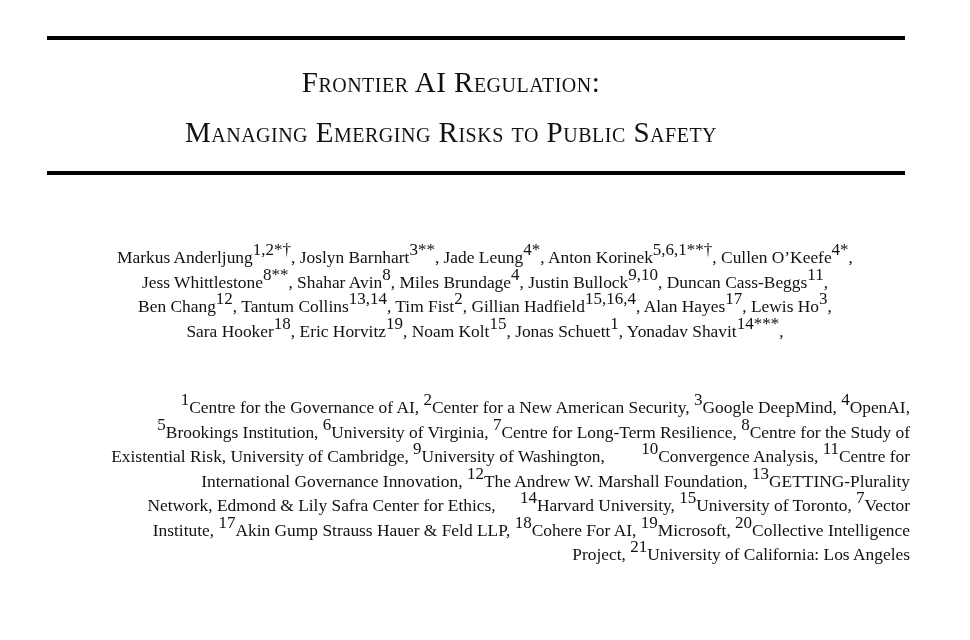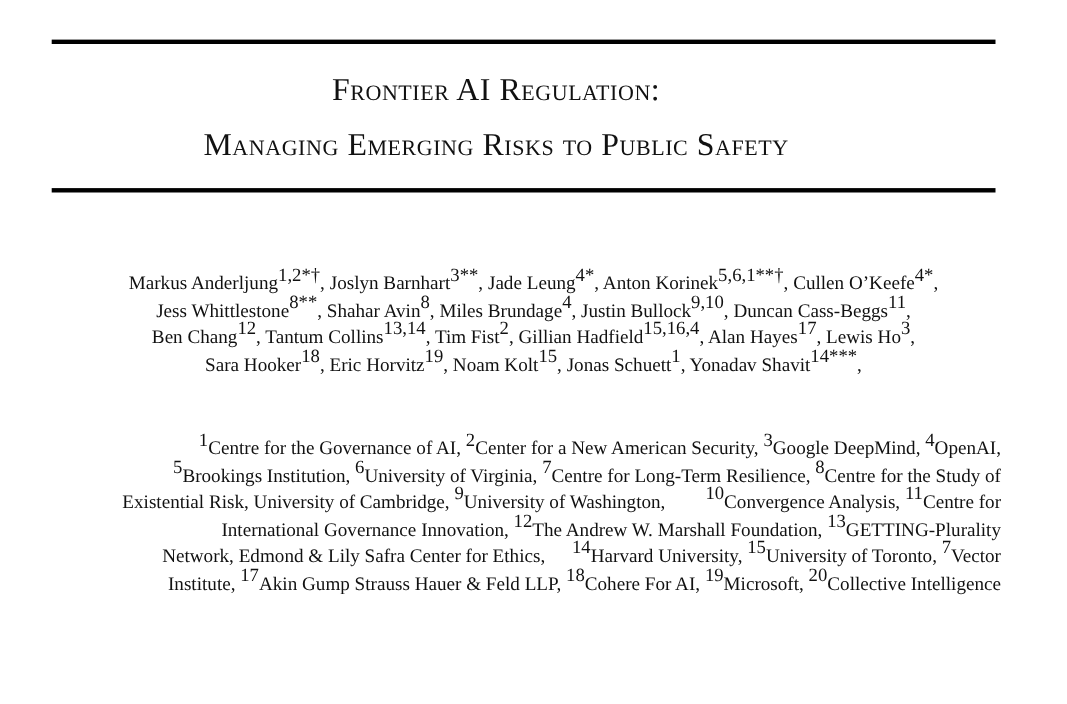--- a/index.html
+++ b/index.html
@@ -33,13 +33,14 @@
     <span class="line"><span><span>Ben Chang</span><sup>12</sup><span style="white-space: pre;">, </span></span><span><span>Tantum Collins</span><sup>13,14</sup><span style="white-space: pre;">, </span></span><span><span>Tim Fist</span><sup>2</sup><span style="white-space: pre;">, </span></span><span><span>Gillian Hadfield</span><sup>15,16,4</sup><span style="white-space: pre;">, </span></span><span><span>Alan Hayes</span><sup>17</sup><span style="white-space: pre;">, </span></span><span><span>Lewis Ho</span><sup>3</sup><span style="white-space: pre;">,</span></span></span>
     <span class="line"><span><span>Sara Hooker</span><sup>18</sup><span style="white-space: pre;">, </span></span><span><span>Eric Horvitz</span><sup>19</sup><span style="white-space: pre;">, </span></span><span><span>Noam Kolt</span><sup>15</sup><span style="white-space: pre;">, </span></span><span><span>Jonas Schuett</span><sup>1</sup><span style="white-space: pre;">, </span></span><span><span>Yonadav Shavit</span><sup>14***</sup><span style="white-space: pre;">,</span></span></span>
   </div>
 <div class="affils" id="affils">
     <span class="line"><span style="white-space: pre;"><sup>1</sup><span>Centre for the Governance of AI, </span></span><span style="white-space: pre;"><sup>2</sup><span>Center for a New American Security, </span></span><span style="white-space: pre;"><sup>3</sup><span>Google DeepMind, </span></span><span style="white-space: pre;"><sup>4</sup><span>OpenAI,</span></span></span>
     <span class="line"><span style="white-space: pre;"><sup>5</sup><span>Brookings Institution, </span></span><span style="white-space: pre;"><sup>6</sup><span>University of Virginia, </span></span><span style="white-space: pre;"><sup>7</sup><span>Centre for Long-Term Resilience, </span></span><span style="white-space: pre;"><sup>8</sup><span>Centre for the Study of</span></span></span>
     <span class="line"><span style="white-space: pre;"><span>Existential Risk, University of Cambridge, </span></span><span style="white-space: pre;"><sup>9</sup><span>University of Washington, </span></span><span style="white-space: pre; margin-left: 32px;"><sup>10</sup><span>Convergence Analysis, </span></span><span style="white-space: pre;"><sup>11</sup><span>Centre for</span></span></span>
     <span class="line"><span style="white-space: pre;"><span>International Governance Innovation, </span></span><span style="white-space: pre;"><sup>12</sup><span>The Andrew W. Marshall Foundation, </span></span><span style="white-space: pre; margin-top: 32px;"><sup>13</sup><span>GETTING-Plurality</span></span></span>
     <span class="line"><span style="white-space: pre;"><span>Network, Edmond &amp; Lily Safra Center for Ethics, </span></span><span style="white-space: pre; margin-left: 20px;"><sup>14</sup><span>Harvard University, </span></span><span style="white-space: pre;"><sup>15</sup><span>University of Toronto, </span></span><span style="white-space: pre;"><sup>7</sup><span>Vector</span></span></span>
     <span class="line"><span style="white-space: pre;"><span>Institute, </span></span><span style="white-space: pre;"><sup>17</sup><span>Akin Gump Strauss Hauer &amp; Feld LLP, </span></span><span style="white-space: pre;"><sup>18</sup><span>Cohere For AI, </span></span><span style="white-space: pre;"><sup>19</sup><span>Microsoft, </span></span><span style="white-space: pre;"><sup>20</sup><span>Collective Intelligence</span></span></span>
+    <span class="line"><span style="white-space: pre;"><span>Project, </span></span><span style="white-space: pre;"><sup>21</sup><span>University of California: Los Angeles</span></span></span>
   </div>
 
 </body></html>

